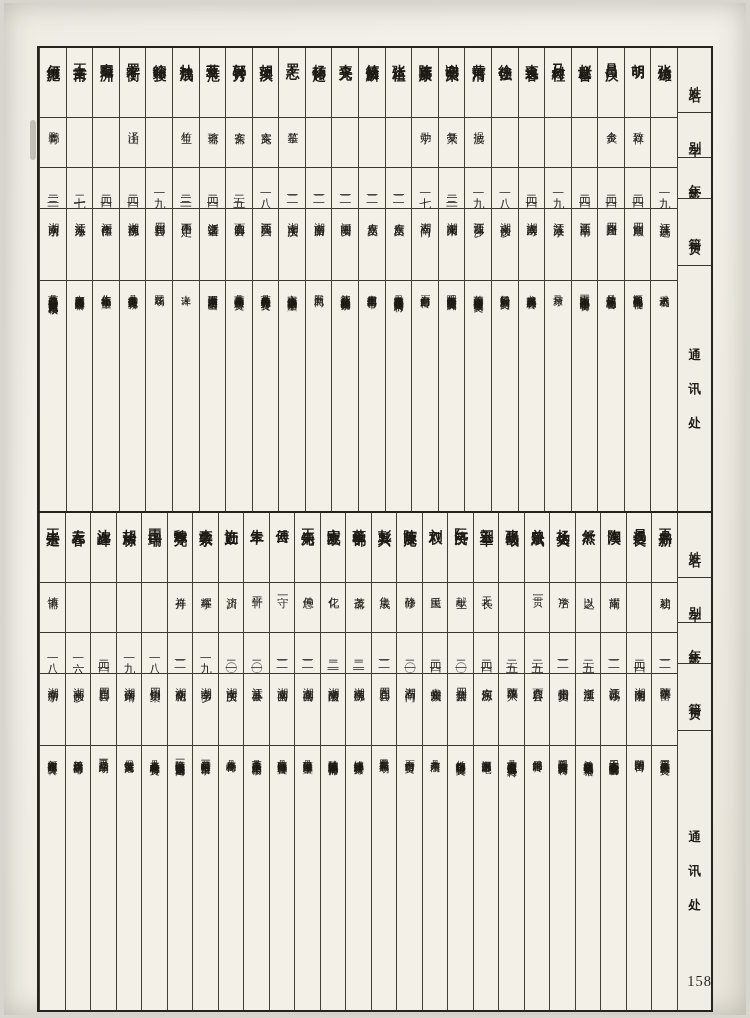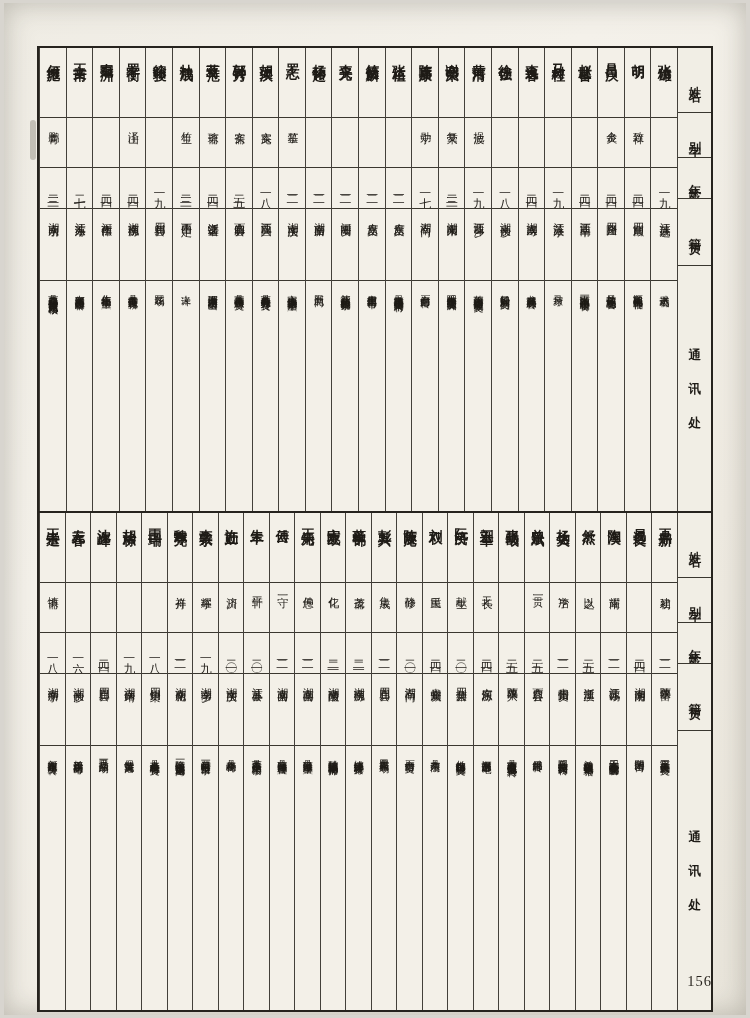--- a/index.html
+++ b/index.html
@@ -908,14 +908,14 @@
           </div>
           <div class="cell c-native">
             <span>湖南新宁</span>
           </div>
           <div class="cell c-addr">
             <span>新宁东江口李奇美号转</span>
           </div>
         </div>
       </section>
   </div>
-  <div class="page-number">156</div>
+  <div class="page-number">158</div>
 </div>
 
 </body></html>

